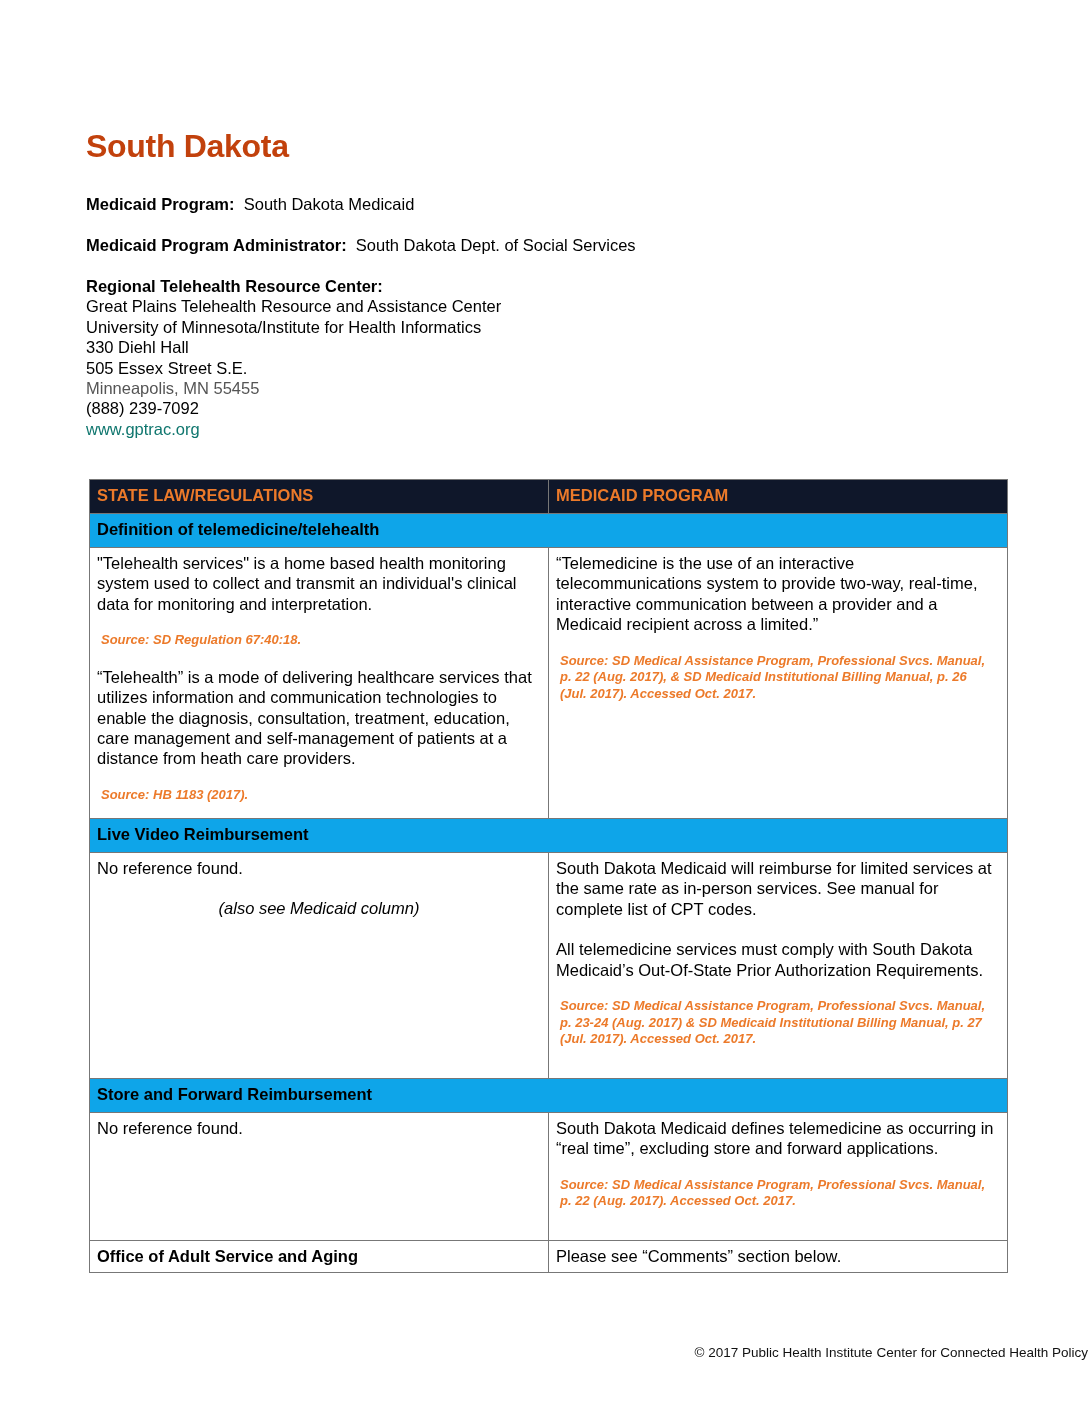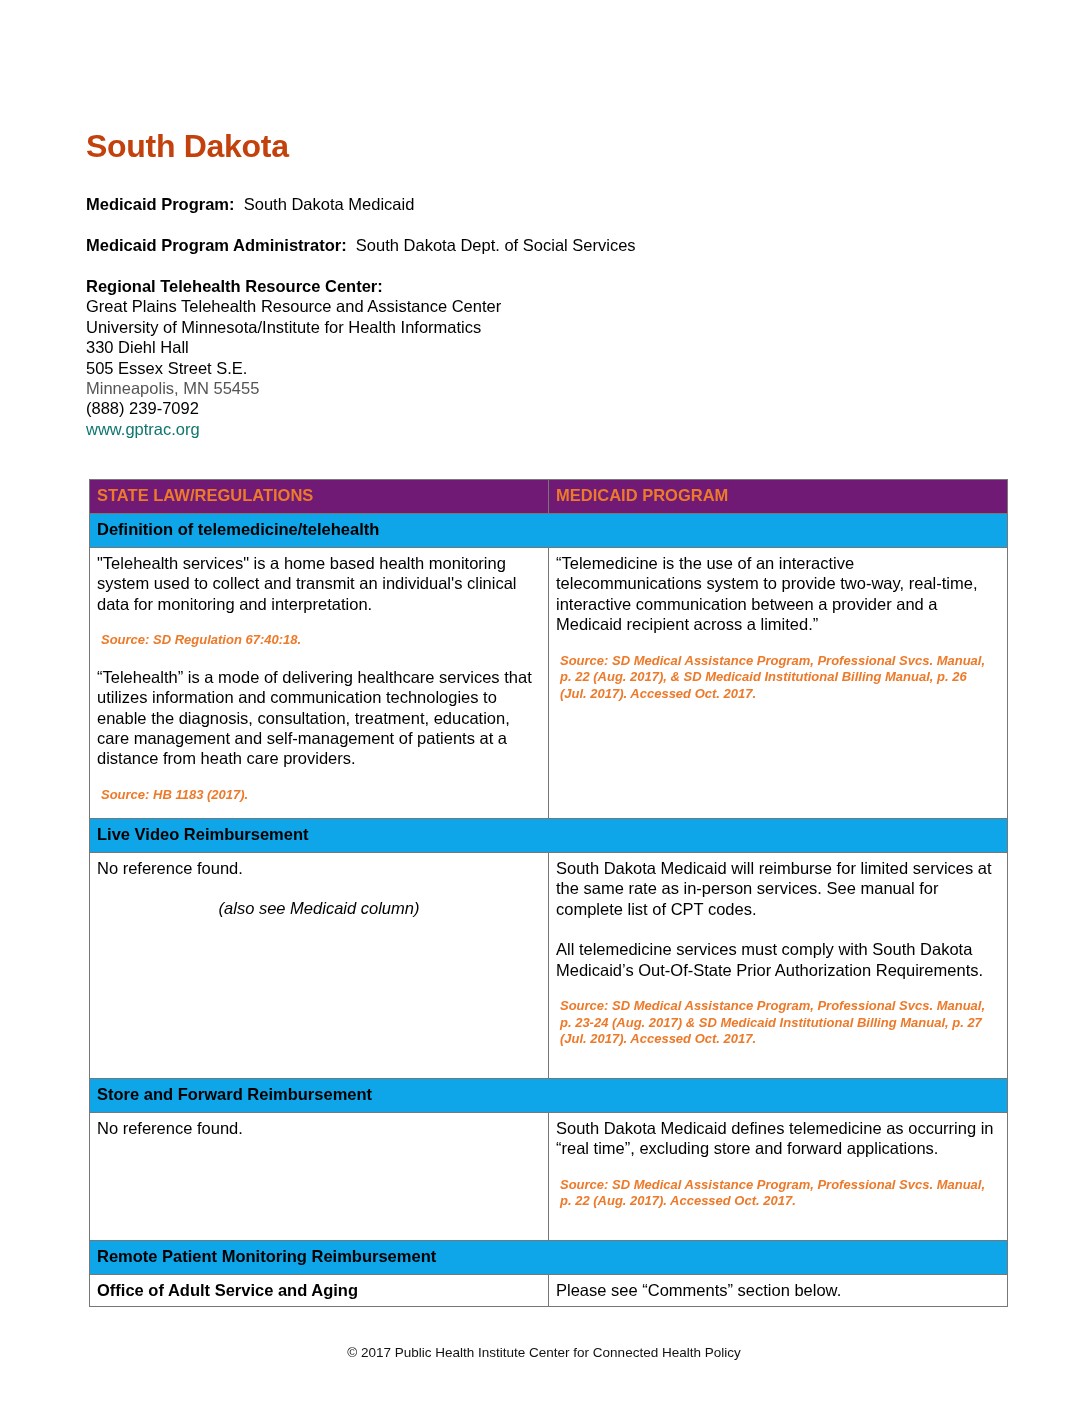--- a/index.html
+++ b/index.html
@@ -16,30 +16,30 @@
     .rtrc { position: absolute; left: 86px; top: 276px; font-size: 16.5px; line-height: 20.4px; }
     .rtrc .lbl { font-weight: bold; }
     .rtrc .grey { color: #555; }
     .rtrc a { color: #0f766e; }
 
     table.policy {
       position: absolute; left: 89px; top: 479px; width: 919px;
       border-collapse: collapse; font-size: 16.5px; line-height: 20.4px;
     }
     table.policy td { border: 1.5px solid #777; vertical-align: top; padding: 5px 7px 6px 7px; }
-    .hdr td { background: #701a75; color: #ec7a2a; font-weight: bold; height: 22px; padding-top: 6px; }
+    .hdr td { background: #0f172a; color: #ec7a2a; font-weight: bold; height: 22px; padding-top: 6px; }
     .sec td { background: #0ea5e9; font-weight: bold; font-size: 16.5px; height: 22px; padding-top: 6px; }
     .col-left { width: 444px; }
     .src { color: #ec7a2a; font-weight: bold; font-style: italic; font-size: 13px; line-height: 16.5px; margin: 4px; }
     p { margin: 0; }
     .gap { height: 20px; }
     .gap-sm { height: 14px; }
     .ital { font-style: italic; text-align: center; }
     .bold { font-weight: bold; }
-    .footer { position: absolute; left: 0; width: 1088px; top: 1345px; text-align: center; font-size: 13.5px; color: #111; }
+    .footer { position: absolute; left: 0; width: 1088px; top: 1345px; text-align: right; font-size: 13.5px; color: #111; }
   </style>
 </head>
 <body>
 
 <h1 class="page-title">South Dakota</h1>
 
 <div class="info-line" style="top:194px;">
   <b>Medicaid Program:</b>&nbsp;
   <span>South Dakota Medicaid</span>
 </div>
@@ -111,23 +111,20 @@
     <td class="col-left">
       <p>No reference found.</p>
     </td>
     <td>
       <p>South Dakota Medicaid defines telemedicine as occurring in “real time”, excluding store and forward applications.</p>
       <div class="gap-sm"></div>
       <p class="src">Source: SD Medical Assistance Program, Professional Svcs. Manual, p. 22 (Aug. 2017). Accessed Oct. 2017.</p>
     </td>
   </tr>
 
-  <tr class="sec">
-    <td colspan="2">Remote Patient Monitoring Reimbursement</td>
-  </tr>
   <tr>
     <td class="col-left bold">Office of Adult Service and Aging</td>
     <td>Please see “Comments” section below.</td>
   </tr>
 </tbody>
   </table>
 
 <div class="footer">© 2017 Public Health Institute Center for Connected Health Policy</div>
 
 </body></html>

